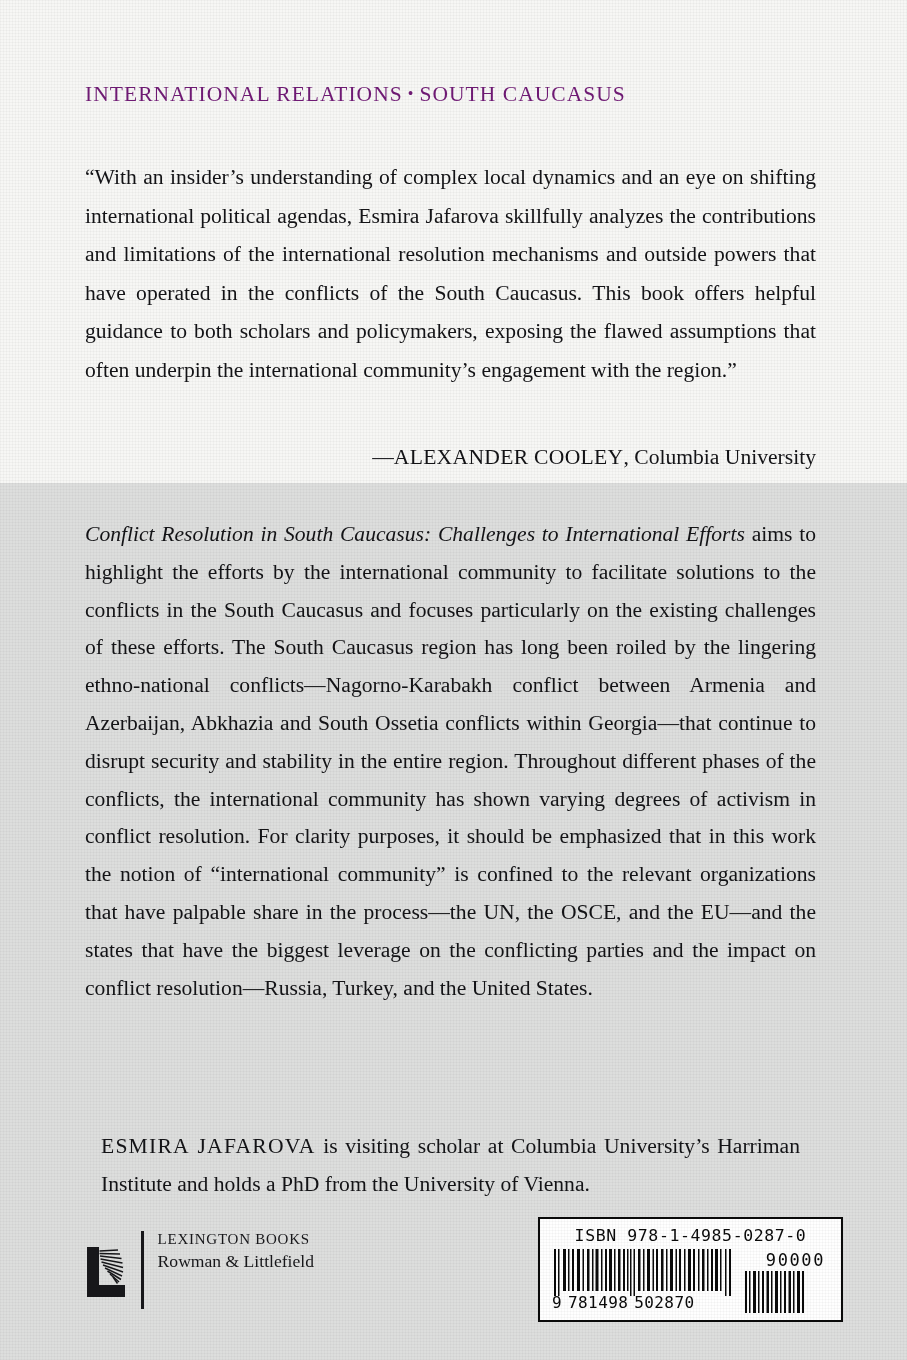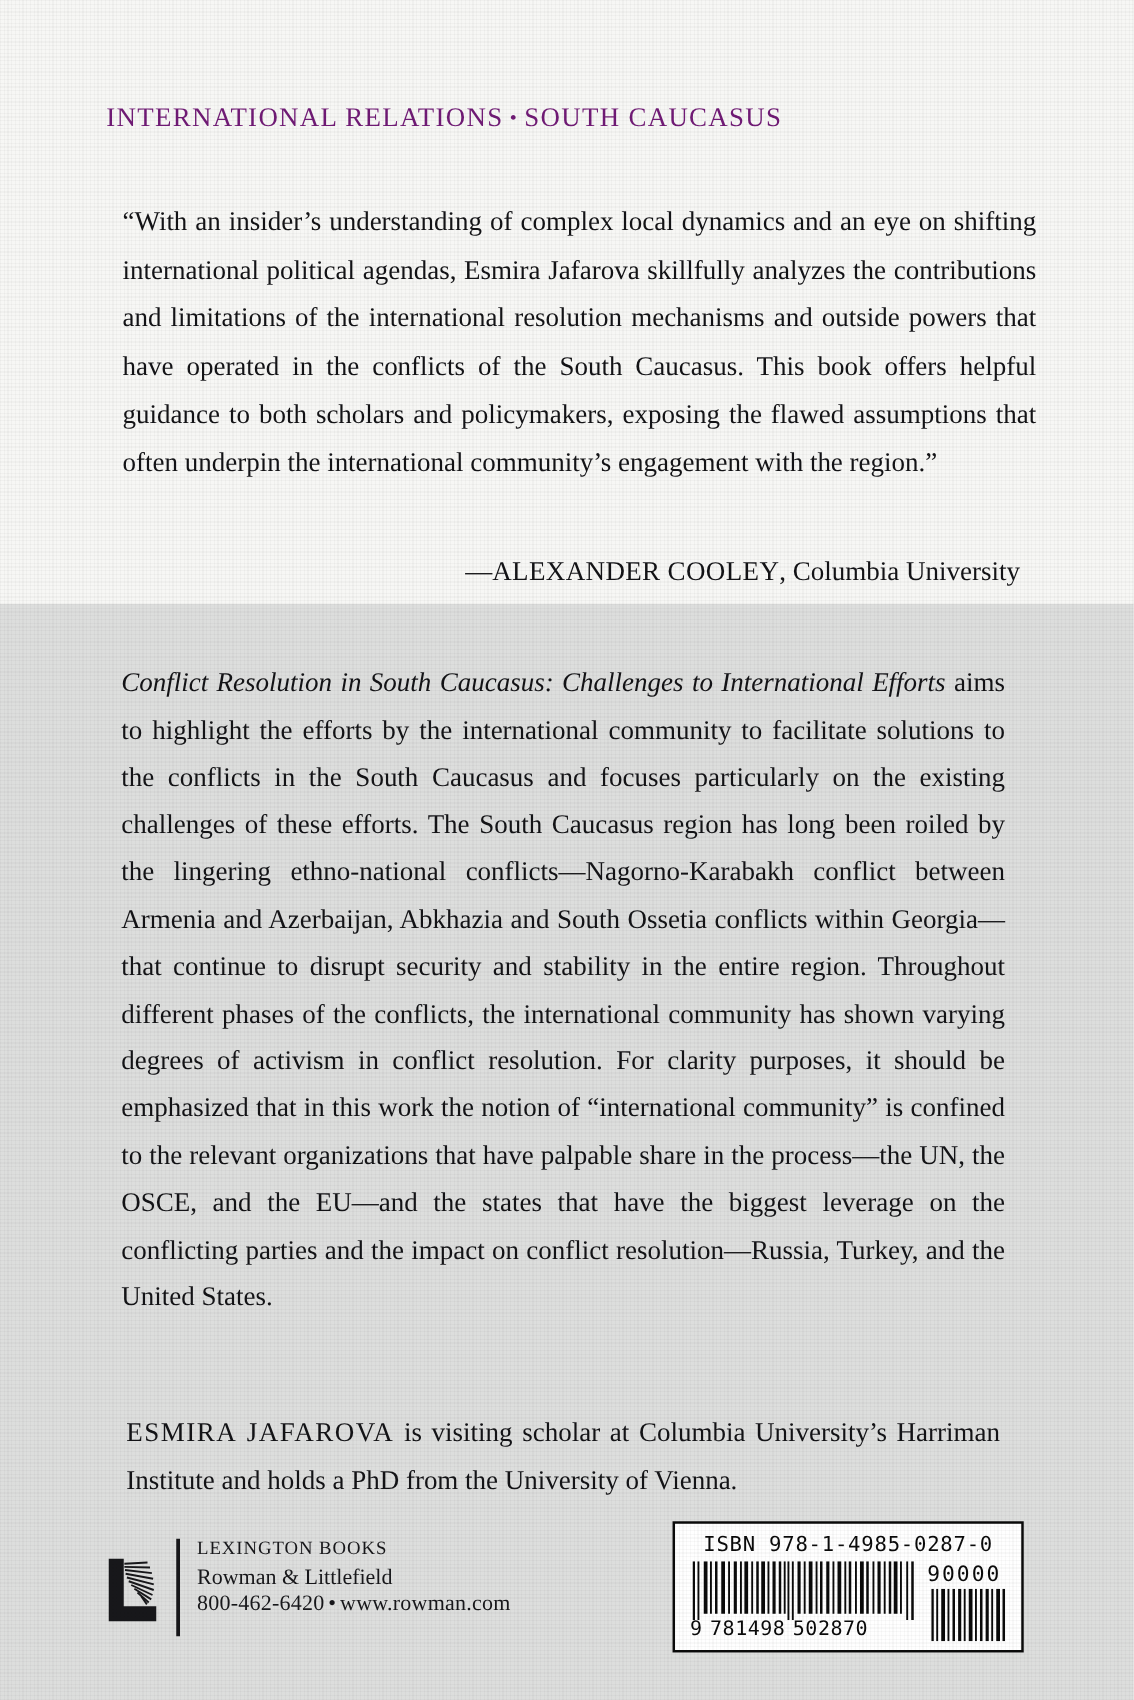--- a/index.html
+++ b/index.html
@@ -86,21 +86,20 @@
   }
 
   
   .blurb {
     top: 158px;
     font-size: 21.6px;
     line-height: 38.6px;
     color: #131316;
     text-align: justify;
     text-justify: inter-word;
-    margin-left: 13px;
   }
   .blurb p {
     margin: 0;
   }
   .attrib {
     top: 442px;
     font-size: 21.6px;
     line-height: 30px;
     color: #131316;
     text-align: right;
@@ -112,21 +111,21 @@
 
   
   .desc {
     top: 516px;
     font-size: 21.6px;
     line-height: 37.8px;
     color: #131316;
     text-align: justify;
     text-justify: inter-word;
   }
-  .desc p { margin: 12px; font-family: Liberation Serif, serif; }
+  .desc p { margin: 0; font-family: Liberation Serif, serif; }
   .desc .title-ital {
     font-style: italic;
   }
 
   
   .bio {
     top: 1112px;
     font-size: 21.6px;
     line-height: 37.8px;
     color: #131316;
@@ -177,21 +176,21 @@
   .pub-phone {
     letter-spacing: 0.2px;
   }
   .pub-phone .sep { padding: 0 3px; }
 
   
   .barcode-box {
     position: absolute;
     left: 538px;
     top: 1217px;
-    width: 281px;
+    width: 305px;
     height: 105px;
     background: #ffffff;
     border: 2.5px solid #0a0a0a;
     box-sizing: border-box;
     z-index: 4;
     overflow: hidden;
   }
   .isbn-text {
     position: absolute;
     left: 0;
@@ -285,21 +284,20 @@
           <path d="M22.5 26 L36 34.5"></path>
           <path d="M25 29 L34 37"></path>
           <path d="M28 32 L32.5 38.5"></path>
         </g>
       </svg>
     </div>
     <div class="logo-rule"></div>
     <div class="pub-lines">
       <div class="pub-name">LEXINGTON BOOKS</div>
       <div>Rowman &amp; Littlefield</div>
-      <div class="pub-phone"><span>800-462-6420</span><span class="sep">•</span><span>www.rowman.com</span></div>
     </div>
   </div>
 
   <div class="barcode-box">
     <div class="isbn-text"><span>ISBN</span> <span>978-1-4985-0287-0</span></div>
     <div class="price-text">90000</div>
     <svg class="bars-main" viewBox="0 0 178 47" preserveAspectRatio="none">
       <g fill="#0a0a0a">
         <rect x="0" y="0" width="2" height="47"></rect>
           <rect x="4" y="0" width="1.5" height="47"></rect>

